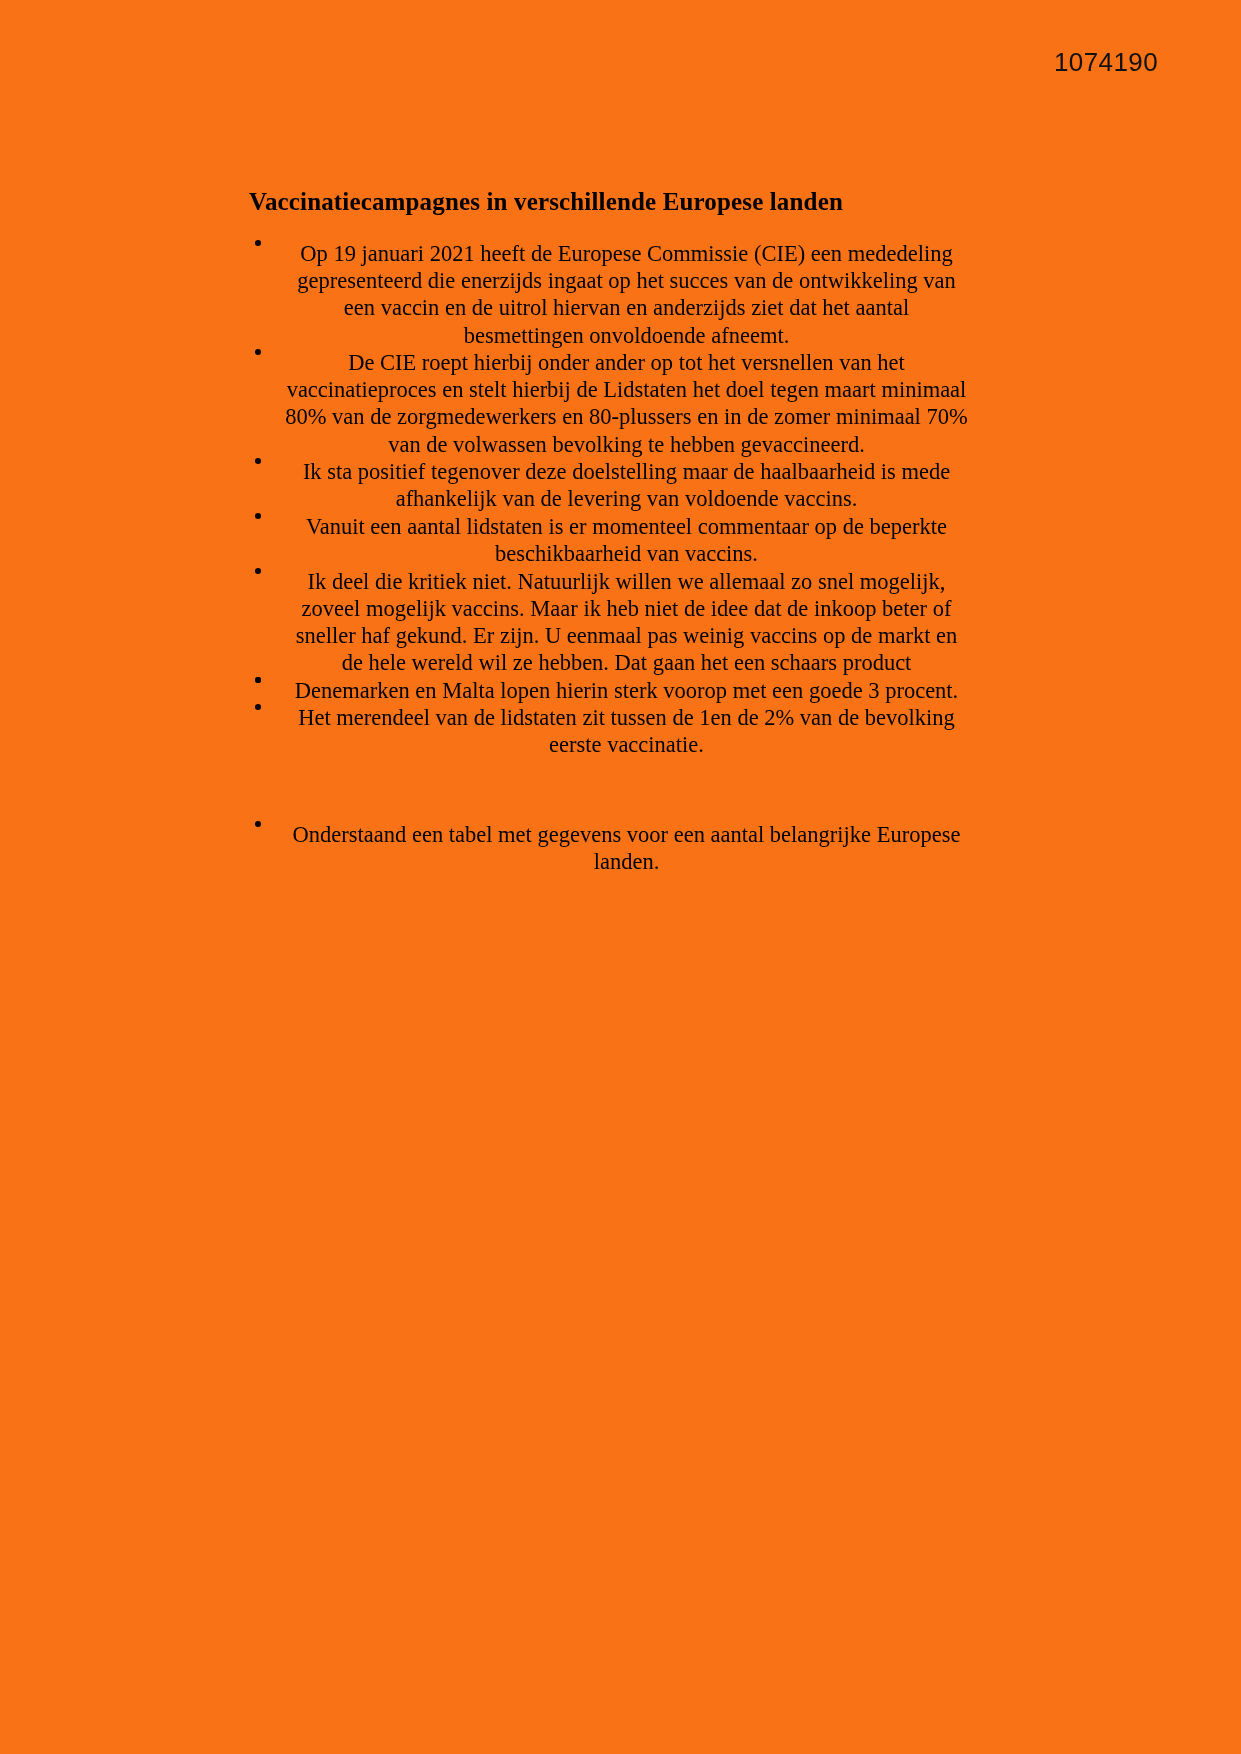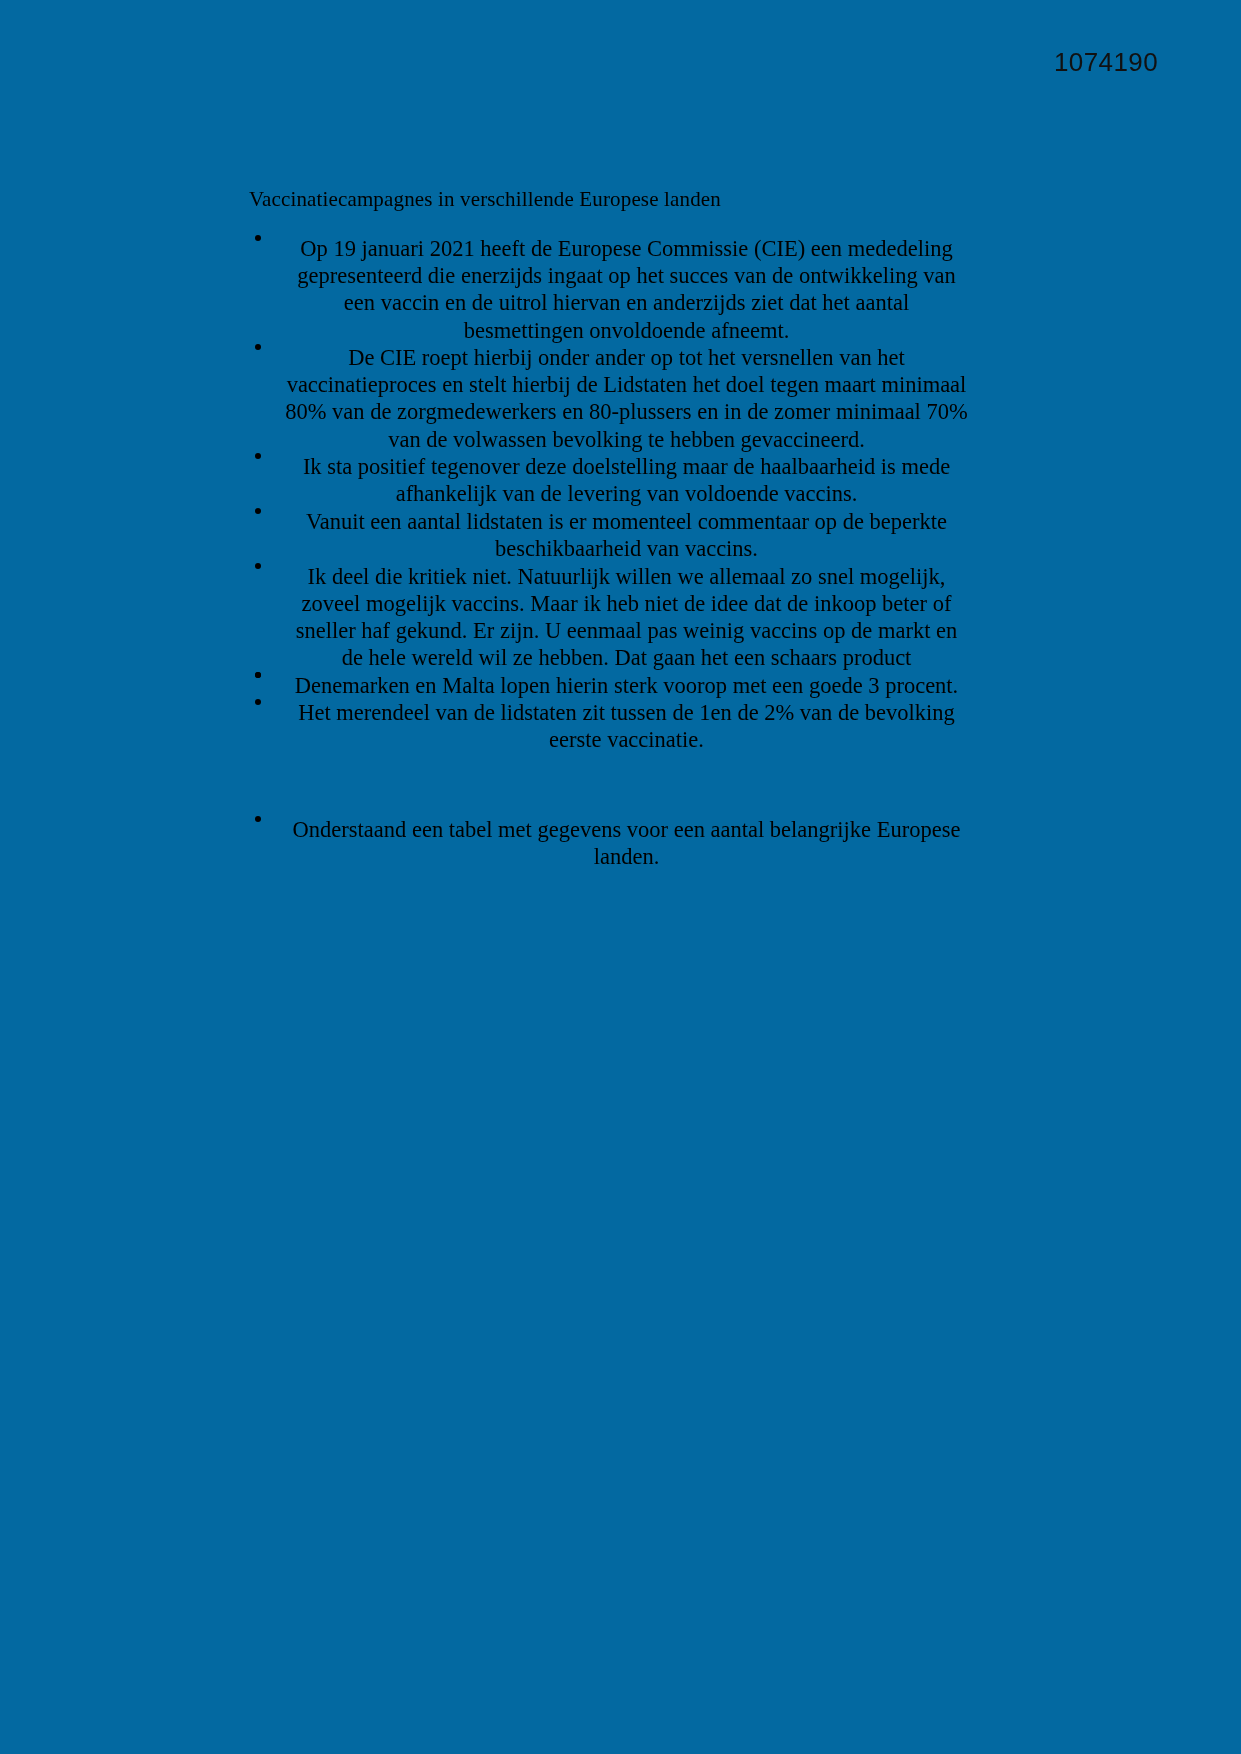--- a/index.html
+++ b/index.html
@@ -9,21 +9,21 @@
   }
   body {
     font-family: "Liberation Serif", "DejaVu Serif", serif;
     color: #000000;
     -webkit-font-smoothing: antialiased;
   }
   .page {
     position: relative;
     width: 1241px;
     height: 1754px;
-    background: #0369a1;
+    background: #f97316;
     overflow: hidden;
     box-sizing: border-box;
     padding-left: 6px;
   }
   .page-header {
     position: absolute;
     top: 47px;
     right: 0;
     left: 0;
     text-align: right;
@@ -35,22 +35,22 @@
     letter-spacing: 0.4px;
     color: #111111;
   }
   .content {
     position: absolute;
     top: 186px;
     left: 249px;
     width: 720px;
   }
   .doc-title {
-    font-size: 21px;
-    font-weight: normal;
+    font-size: 25px;
+    font-weight: bold;
     letter-spacing: 0.15px;
     margin: 0 0 23px 0;
     line-height: 1.25;
     color: #000000;
   }
   ul.bullets {
     list-style: none;
     margin: 0;
     padding: 0;
   }

